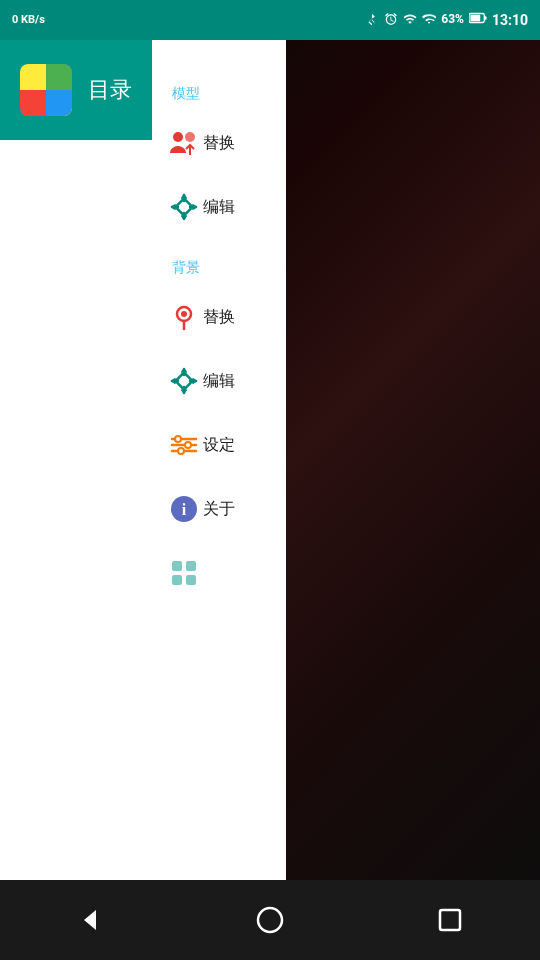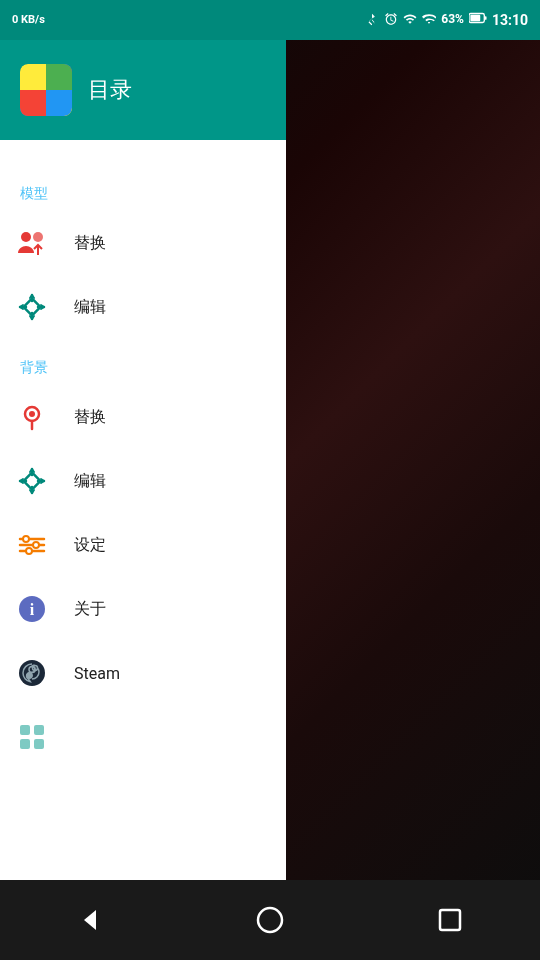--- a/index.html
+++ b/index.html
@@ -56,21 +56,21 @@
     
     .drawer {
       position: absolute;
       top: 40px;
       left: 0;
       width: 286px;
       height: 880px;
       background: #fff;
       z-index: 10;
       display: flex;
-      flex-direction: column;
+      flex-direction: row;
     }
 
     
     .drawer-header {
       background: #009688;
       height: 100px;
       display: flex;
       align-items: center;
       padding: 0 20px;
       gap: 16px;
@@ -113,21 +113,21 @@
       font-size: 14px;
       color: #4FC3F7;
       font-weight: 500;
     }
 
     
     .menu-item {
       display: flex;
       align-items: center;
       padding: 14px 14px;
-      gap: 24px;
+      gap: 1px;
       cursor: pointer;
       transition: background 0.15s;
     }
     .menu-icon {
       width: 36px;
       height: 36px;
       display: flex;
       align-items: center;
       justify-content: center;
       flex-shrink: 0;
@@ -313,35 +313,20 @@
       <div class="menu-icon">
 
         <svg width="32" height="32" viewBox="0 0 32 32">
           <circle cx="16" cy="16" r="13" fill="#5C6BC0"></circle>
           <text x="16" y="22" text-anchor="middle" font-size="16" font-weight="bold" fill="white" font-family="serif">i</text>
         </svg>
       </div>
       <span class="menu-label">关于</span>
     </div>
 
-    <div class="menu-item">
-      <div class="menu-icon">
-
-        <svg width="32" height="32" viewBox="0 0 32 32">
-          <circle cx="16" cy="16" r="13" fill="#1b2838"></circle>
-
-          <path d="M16 7 C11.03 7 7 11.03 7 16 C7 20.42 10.15 24.1 14.35 24.83 L12.5 22 C11.4 21.5 10.5 20.5 10.5 19 C10.5 17 12.5 15.5 15 15.5 L16 15.5 C17.65 15.5 19 14.15 19 12.5 C19 10.85 17.65 9.5 16 9.5 L15.5 9.5 C16.33 8.57 17.5 8 18.5 8" fill="none" stroke="#90a4ae" stroke-width="1.5"></path>
-          <path d="M10 18.5 C10 20.43 11.57 22 13.5 22 C15.43 22 17 20.43 17 18.5 C17 16.57 15.43 15 13.5 15 C11.57 15 10 16.57 10 18.5Z" fill="#90a4ae"></path>
-          <circle cx="16" cy="12.5" r="3" fill="none" stroke="#90a4ae" stroke-width="1.5"></circle>
-          <circle cx="19" cy="11" r="2.5" fill="none" stroke="#90a4ae" stroke-width="1.5"></circle>
-          <path d="M21.5 11 C22.33 12 23 13.5 23 15 C23 18.87 19.87 22 16 22" stroke="#90a4ae" stroke-width="1.5" fill="none"></path>
-        </svg>
-      </div>
-      <span class="menu-label">Steam</span>
-    </div>
 
     <div class="menu-item" style="opacity:0.5">
       <div class="menu-icon">
         <svg width="32" height="32" viewBox="0 0 32 32">
           <rect x="4" y="4" width="10" height="10" rx="2" fill="#009688"></rect>
           <rect x="18" y="4" width="10" height="10" rx="2" fill="#009688"></rect>
           <rect x="4" y="18" width="10" height="10" rx="2" fill="#009688"></rect>
           <rect x="18" y="18" width="10" height="10" rx="2" fill="#009688"></rect>
         </svg>
       </div>

